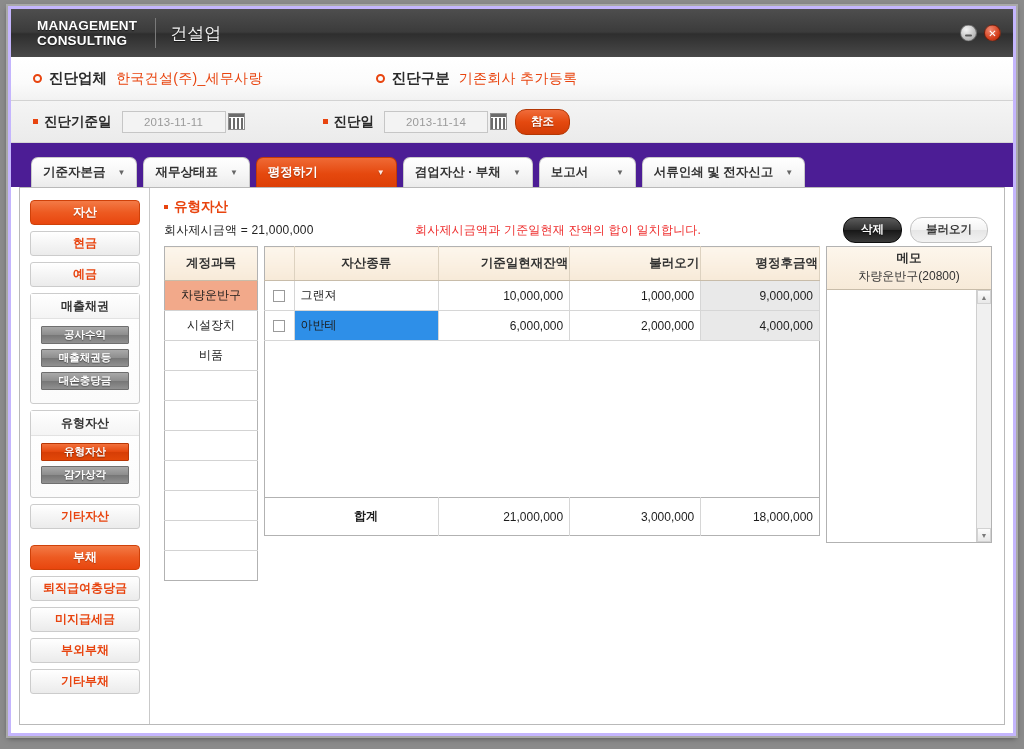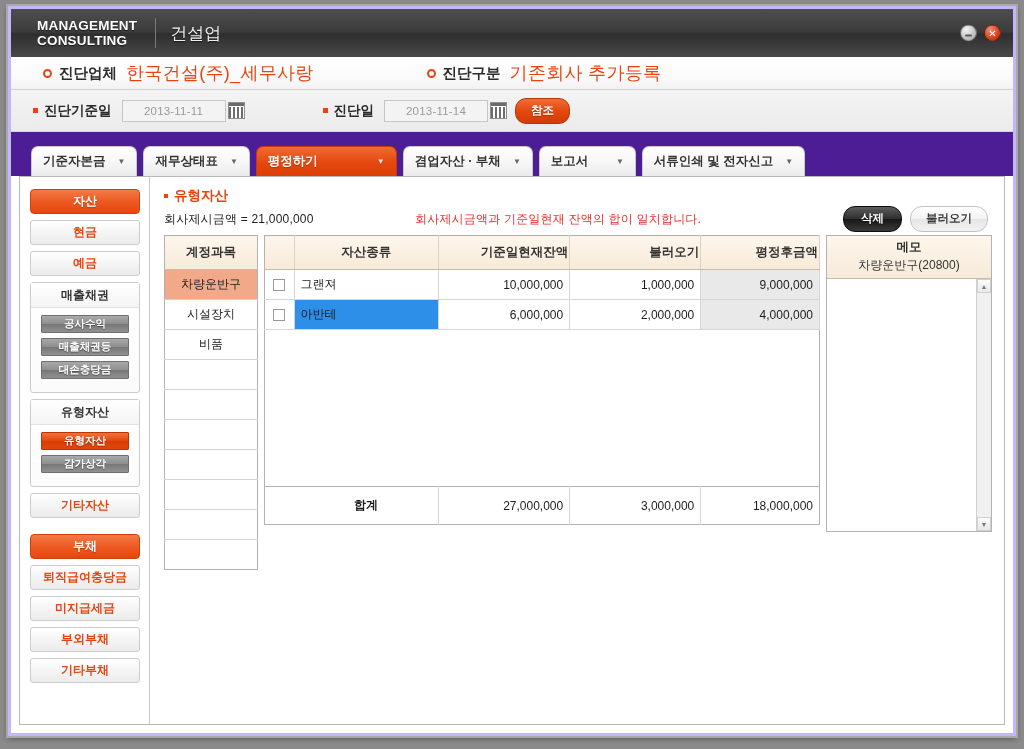--- a/index.html
+++ b/index.html
@@ -72,44 +72,44 @@
     background: radial-gradient(circle at 35% 28%, #f4f4f4, #b8b8b8 70%, #8e8e8e);
     color: #555;
   }
   .win-min span { display:block; width:7px; height:2px; background:#5a5a5a; border-radius:1px; margin-top:4px;}
   .win-close {
     background: radial-gradient(circle at 35% 28%, #f28a72, #d23b18 65%, #9c2409);
   }
 
   
   .info-bar {
-    height: 33px;
+    height: 44px;
     background: linear-gradient(180deg,#ffffff 0%,#fbfbfb 60%,#f2f2f2 100%);
     border-bottom: 1px solid #d2d2d2;
     display: flex;
     align-items: center;
-    padding-left: 32px;
+    padding-left: 22px;
     flex: none;
   }
   .info-group { display: flex; align-items: center; }
   .info-group.second { margin-left: 113px; }
   .bullet-o {
     width: 9px; height: 9px;
     border: 2.5px solid #e8440f;
     border-radius: 50%;
     margin-right: 7px;
   }
   .info-label {
     font-size: 14.5px;
     font-weight: bold;
     color: #2b2b2b;
     margin-right: 9px;
   }
   .info-value {
-    font-size: 18px;
+    font-size: 14px;
     color: #e8440f;
     letter-spacing: .3px;
   }
 
   
   .date-bar {
     height: 42px;
     background: linear-gradient(180deg,#f4f4f4 0%,#ebebeb 100%);
     border-bottom: 1px solid #d6d6d6;
     display: flex;
@@ -619,21 +619,21 @@
             <td class="c-num">6,000,000</td>
             <td class="c-num">2,000,000</td>
             <td class="c-calc">4,000,000</td>
           </tr>
           <tr class="row-empty">
             <td colspan="5" style="height:157px;"></td>
           </tr>
           <tr class="total-row">
             <td class="c-chk" style="border-right:none;"></td>
             <td class="lbl">합계</td>
-            <td class="c-num">27,000,000</td>
+            <td class="c-num">21,000,000</td>
             <td class="c-num">3,000,000</td>
             <td class="c-calc" style="border-right:none;">18,000,000</td>
           </tr>
         </tbody>
           </table>
 
         <div class="memo">
           <div class="memo-head">
             <div class="m1">메모</div>
             <div class="m2">차량운반구(20800)</div>

